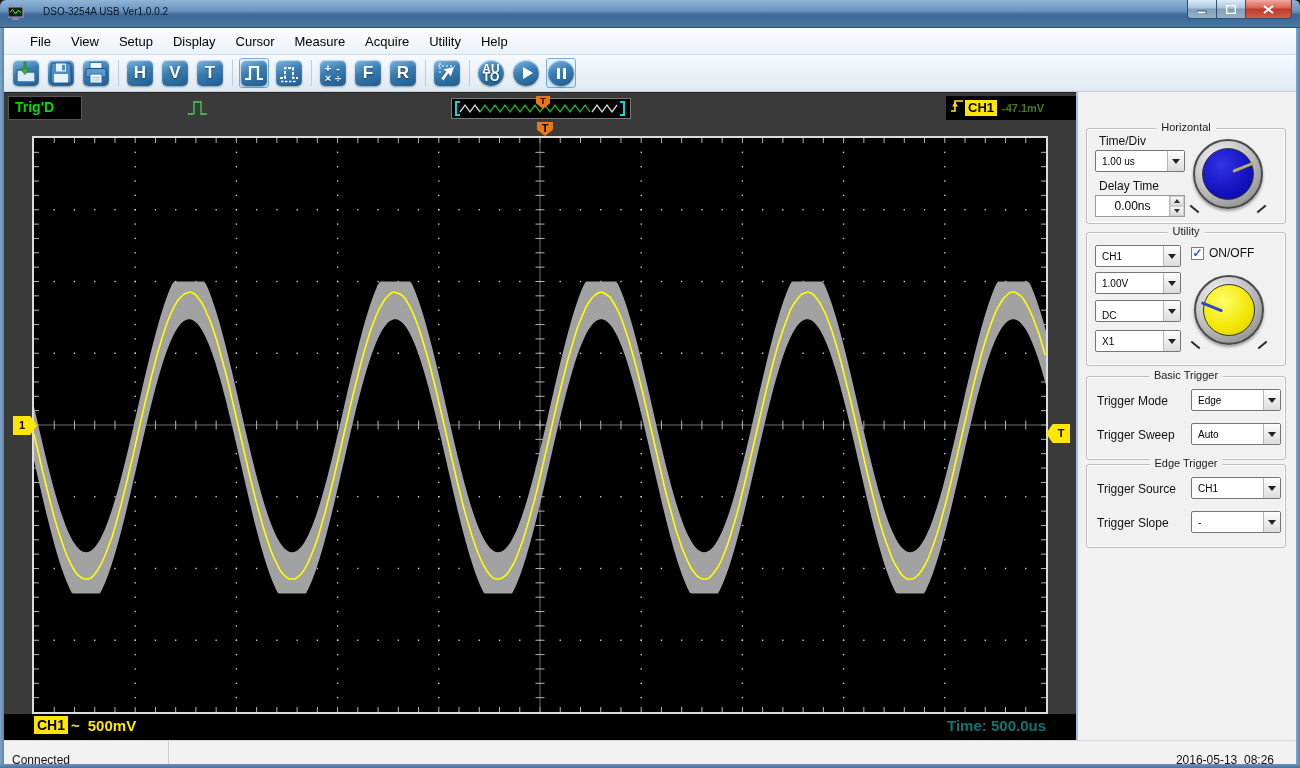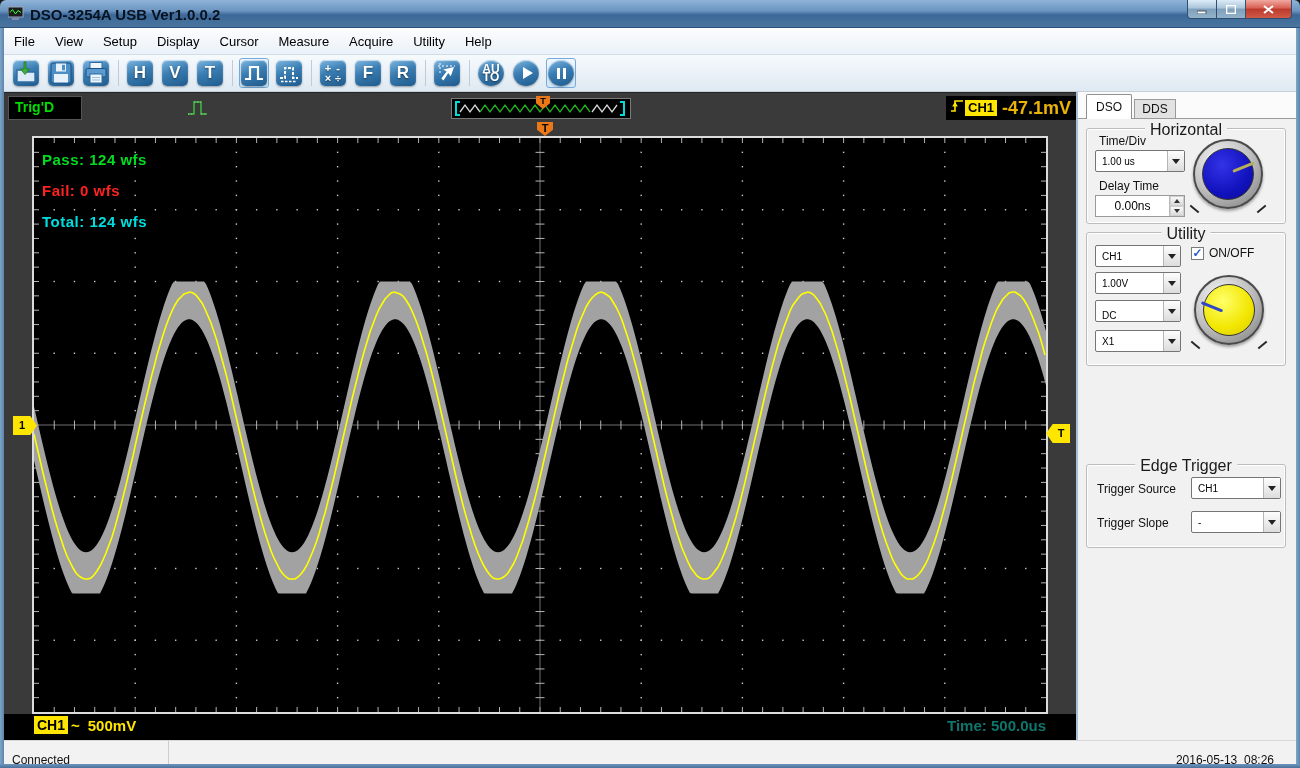--- a/index.html
+++ b/index.html
@@ -5,34 +5,34 @@
   * { margin:0; padding:0; box-sizing:border-box; }
   html,body { width:1300px; height:768px; overflow:hidden; background:#1a1a1a;
               font-family:"Liberation Sans", sans-serif; }
   .win { position:absolute; left:0; top:0; width:1300px; height:768px; }
 
   
   .titlebar { position:absolute; left:0; top:0; width:1300px; height:28px;
     background:linear-gradient(180deg,#8fb4d8 0%,#6b94c0 40%,#3c6899 55%,#49759f 100%);
     border-radius:6px 6px 0 0; border-bottom:1px solid #2a4f78; }
   .app-icon { position:absolute; left:8px; top:6px; }
-  .title { position:absolute; left:30px; top:6px; font-size:15px; color:#06121f;font-weight:bold; }
+  .title { position:absolute; left:43px; top:6px; font-size:10px; color:#06121f; }
   .wincontrols { position:absolute; right:8px; top:0; display:flex; }
   .wc { height:19px; display:flex; align-items:center; justify-content:center;
         border:1px solid #2f4f72; border-top:none; }
   .wc.min { width:30px; border-radius:0 0 0 4px;
     background:linear-gradient(#dcebf7,#aac4da 45%,#7f9fba 50%,#93b2c9); }
   .wc.max { width:29px; border-left:none;
     background:linear-gradient(#dcebf7,#aac4da 45%,#7f9fba 50%,#93b2c9); }
   .wc.close { width:46px; border-left:none; border-radius:0 0 4px 0;
     background:linear-gradient(#f0a8a0,#d95f52 45%,#bc3a2d 50%,#cf5a47); }
 
   .menubar { position:absolute; left:4px; top:28px; width:1292px; height:27px;
     background:linear-gradient(#fcfdfe,#eaf1f8); border-bottom:1px solid #d4dce4;
-    display:flex; align-items:center; padding-left:0; }
+    display:flex; align-items:center; padding-left:16px; }
   .menu-item { font-size:13px; color:#000; padding:4px 10px; cursor:default; }
 
   .toolbar { position:absolute; left:4px; top:55px; width:1292px; height:37px;
     background:linear-gradient(#f6fafd,#dfe9f2); border-bottom:1px solid #c4cfd9;
     display:flex; align-items:center; padding-left:7px; }
   .tool { width:30px; height:30px; margin-right:5px; display:flex; align-items:center;
           justify-content:center; border:1px solid transparent; border-radius:3px; }
   .tool.sel { border:1px solid #75abdc; background:linear-gradient(#eff7fd,#cfe6f6); }
   .tool-sep { width:1px; height:26px; background:#bfccd8; margin:0 6px 0 2px; }
   .tile { width:26px; height:26px; border-radius:5px; color:#fff; font-weight:bold;
@@ -55,21 +55,21 @@
   .pulseglyph { position:absolute; left:182px; top:4px; }
   .preview { position:absolute; left:447px; top:5px; width:180px; height:21px;
     background:#000; border:1px solid #7a7a7a; }
   .ptmark { position:absolute; left:532px; top:3px; width:14px; height:13px;
     background:#e87818; clip-path:polygon(0 0,100% 0,100% 55%,50% 100%,0 55%);
     color:#000; font-weight:bold; font-size:9px; text-align:center; line-height:11px; z-index:3; }
   .readout { position:absolute; left:942px; top:3px; width:132px; height:24px;
     background:#000; display:flex; align-items:center; padding-left:4px; }
   .chip { background:#ffe600; color:#000; font-weight:bold; font-size:13px;
     padding:0 3px; line-height:16px; }
-  .rdval { color:#eab308; font-weight:bold; font-size:18px; margin-left:5px; }
+  .rdval { color:#4d7c0f; font-weight:bold; font-size:11px; margin-left:5px; }
 
   
   .scoperegion { position:absolute; left:4px; top:122px; width:1072px; height:618px;
     background:#3a3a3a; }
   .display { position:absolute; left:28px; top:14px; width:1016px; height:578px;
     background:#000; border:2px solid #dcdcdc; }
   .passfail { position:absolute; left:8px; top:6px; }
   .pf { font-size:15px; font-weight:bold; line-height:31px; letter-spacing:.5px; }
   .pf.pass { color:#00dd22; } .pf.fail { color:#ff2222; } .pf.total { color:#00dddd; }
   .marker { position:absolute; color:#000; font-weight:bold; font-size:11px;
@@ -100,21 +100,21 @@
     background:#fbfbfb; border-bottom:1px solid #9a9a9a; }
   .tab { position:absolute; font-size:12px; text-align:center; color:#111; }
   .tab.active { left:8px; top:2px; width:46px; height:25px; background:#fff;
     border:1px solid #8f8f8f; border-bottom:none; border-radius:2px 2px 0 0;
     line-height:24px; z-index:2; }
   .tab.idle { left:56px; top:7px; width:42px; height:20px; background:#e2e2e2;
     border:1px solid #9a9a9a; line-height:18px; }
   .group { position:absolute; border:1px solid #bcbcbc; border-radius:3px;
     box-shadow:inset 0 0 0 1px #fff; }
   .legend { position:absolute; top:-8px; left:50%; transform:translateX(-50%);
-    background:#f1f1f1; padding:0 5px; font-size:16px; color:#1a1a1a; white-space:nowrap; }
+    background:#f1f1f1; padding:0 5px; font-size:11px; color:#1a1a1a; white-space:nowrap; }
   .lbl { position:absolute; font-size:12px; color:#111; white-space:nowrap; }
   .combo { position:absolute; height:22px; background:#fff; border:1px solid #757575;
     border-radius:2px; display:flex; align-items:center; font-size:10px; }
   .combo .val { flex:1; padding-left:6px; color:#000; }
   .combo .cbtn { width:17px; height:100%; border-left:1px solid #b5b5b5;
     background:linear-gradient(#fdfdfd,#dcdcdc); display:flex; align-items:center;
     justify-content:center; }
   .combo .cbtn::after { content:''; border:4px solid transparent;
     border-top:5px solid #222; margin-top:5px; }
   .spin { position:absolute; height:22px; background:#fff; border:1px solid #9a9a9a;
@@ -1229,46 +1229,37 @@
           <line x1="870.32" y1="282.5" x2="870.32" y2="291.5" stroke="#b4b4b4"></line>
           <line x1="890.5600000000001" y1="282.5" x2="890.5600000000001" y2="291.5" stroke="#b4b4b4"></line>
           <line x1="910.8000000000001" y1="282.5" x2="910.8000000000001" y2="291.5" stroke="#b4b4b4"></line>
           <line x1="931.0400000000001" y1="282.5" x2="931.0400000000001" y2="291.5" stroke="#b4b4b4"></line>
           <line x1="951.2800000000001" y1="282.5" x2="951.2800000000001" y2="291.5" stroke="#b4b4b4"></line>
           <line x1="971.5200000000001" y1="282.5" x2="971.5200000000001" y2="291.5" stroke="#b4b4b4"></line>
           <line x1="991.7600000000001" y1="282.5" x2="991.7600000000001" y2="291.5" stroke="#b4b4b4"></line>
           <polygon points="0,268.6 2,277.3 4,286.0 6,294.7 8,303.3 10,311.8 12,320.1 14,328.2 16,336.1 18,343.8 20,351.2 22,358.2 24,365.0 26,371.4 28,377.5 30,383.1 32,388.4 34,393.2 36,397.5 38,401.4 40,404.8 42,407.6 44,410.0 46,411.9 48,413.2 50,414.0 52,414.3 54,414.0 56,413.2 58,411.9 60,410.1 62,407.7 64,404.8 66,401.4 68,397.6 70,393.2 72,388.5 74,383.2 76,377.6 78,371.5 80,365.1 82,358.4 84,351.3 86,343.9 88,336.2 90,328.3 92,320.2 94,311.9 96,303.4 98,294.9 100,286.2 102,277.5 104,268.7 106,260.0 108,251.3 110,242.6 112,234.1 114,225.7 116,217.5 118,209.5 120,201.7 122,194.2 124,186.9 126,180.0 128,173.4 130,167.1 132,161.3 134,155.8 136,150.8 138,146.2 140,143.5 142,143.5 144,143.5 146,143.5 148,143.5 150,143.5 152,143.5 154,143.5 156,143.5 158,143.5 160,143.5 162,143.5 164,143.5 166,143.5 168,143.5 170,143.5 172,146.1 174,150.6 176,155.6 178,161.0 180,166.9 182,173.1 184,179.7 186,186.6 188,193.9 190,201.4 192,209.2 194,217.2 196,225.4 198,233.8 200,242.3 202,250.9 204,259.6 206,268.4 208,277.1 210,285.9 212,294.5 214,303.1 216,311.6 218,319.9 220,328.0 222,335.9 224,343.6 226,351.0 228,358.1 230,364.9 232,371.3 234,377.4 236,383.0 238,388.3 240,393.1 242,397.4 244,401.3 246,404.7 248,407.6 250,410.0 252,411.8 254,413.2 256,414.0 258,414.3 260,414.0 262,413.2 264,411.9 266,410.1 268,407.7 270,404.9 272,401.5 274,397.7 276,393.3 278,388.6 280,383.3 282,377.7 284,371.7 286,365.3 288,358.5 290,351.4 292,344.0 294,336.4 296,328.5 298,320.4 300,312.1 302,303.6 304,295.0 306,286.4 308,277.7 310,268.9 312,260.2 314,251.5 316,242.8 318,234.3 320,225.9 322,217.7 324,209.7 326,201.9 328,194.3 330,187.1 332,180.1 334,173.5 336,167.3 338,161.4 340,155.9 342,150.9 344,146.3 346,143.5 348,143.5 350,143.5 352,143.5 354,143.5 356,143.5 358,143.5 360,143.5 362,143.5 364,143.5 366,143.5 368,143.5 370,143.5 372,143.5 374,143.5 376,143.5 378,146.0 380,150.5 382,155.5 384,160.9 386,166.8 388,173.0 390,179.6 392,186.5 394,193.7 396,201.2 398,209.0 400,217.0 402,225.2 404,233.6 406,242.1 408,250.8 410,259.5 412,268.2 414,276.9 416,285.7 418,294.3 420,302.9 422,311.4 424,319.7 426,327.8 428,335.8 430,343.4 432,350.8 434,357.9 436,364.7 438,371.2 440,377.2 442,382.9 444,388.2 446,393.0 448,397.3 450,401.2 452,404.6 454,407.5 456,409.9 458,411.8 460,413.2 462,414.0 464,414.3 466,414.0 468,413.3 470,412.0 472,410.1 474,407.8 476,404.9 478,401.6 480,397.8 482,393.4 484,388.7 486,383.5 488,377.8 490,371.8 492,365.4 494,358.7 496,351.6 498,344.2 500,336.6 502,328.7 504,320.6 506,312.3 508,303.8 510,295.2 512,286.6 514,277.8 516,269.1 518,260.4 520,251.6 522,243.0 524,234.5 526,226.1 528,217.9 530,209.8 532,202.0 534,194.5 536,187.2 538,180.3 540,173.6 542,167.4 544,161.5 546,156.0 548,151.0 550,146.4 552,143.5 554,143.5 556,143.5 558,143.5 560,143.5 562,143.5 564,143.5 566,143.5 568,143.5 570,143.5 572,143.5 574,143.5 576,143.5 578,143.5 580,143.5 582,143.5 584,145.9 586,150.4 588,155.4 590,160.8 592,166.6 594,172.8 596,179.4 598,186.3 600,193.6 602,201.1 604,208.8 606,216.8 608,225.1 610,233.4 612,241.9 614,250.6 616,259.3 618,268.0 620,276.8 622,285.5 624,294.2 626,302.7 628,311.2 630,319.5 632,327.7 634,335.6 636,343.3 638,350.7 640,357.8 642,364.6 644,371.0 646,377.1 648,382.8 650,388.0 652,392.9 654,397.2 656,401.1 658,404.6 660,407.5 662,409.9 664,411.8 666,413.1 668,414.0 670,414.3 672,414.1 674,413.3 676,412.0 678,410.2 680,407.9 682,405.0 684,401.7 686,397.8 688,393.5 690,388.8 692,383.6 694,378.0 696,372.0 698,365.6 700,358.8 702,351.7 704,344.4 706,336.7 708,328.8 710,320.7 712,312.4 714,304.0 716,295.4 718,286.8 720,278.0 722,269.3 724,260.5 726,251.8 728,243.2 730,234.7 732,226.3 734,218.0 736,210.0 738,202.2 740,194.6 742,187.4 744,180.4 746,173.8 748,167.5 750,161.6 752,156.2 754,151.1 756,146.5 758,143.5 760,143.5 762,143.5 764,143.5 766,143.5 768,143.5 770,143.5 772,143.5 774,143.5 776,143.5 778,143.5 780,143.5 782,143.5 784,143.5 786,143.5 788,143.5 790,145.8 792,150.3 794,155.3 796,160.7 798,166.5 800,172.7 802,179.3 804,186.2 806,193.4 808,200.9 810,208.7 812,216.7 814,224.9 816,233.2 818,241.8 820,250.4 822,259.1 824,267.8 826,276.6 828,285.3 830,294.0 832,302.6 834,311.0 836,319.3 838,327.5 840,335.4 842,343.1 844,350.5 846,357.6 848,364.4 850,370.9 852,377.0 854,382.7 856,387.9 858,392.8 860,397.1 862,401.1 864,404.5 866,407.4 868,409.8 870,411.7 872,413.1 874,414.0 876,414.3 878,414.1 880,413.3 882,412.0 884,410.2 886,407.9 888,405.1 890,401.7 892,397.9 894,393.6 896,388.9 898,383.7 900,378.1 902,372.1 904,365.7 906,359.0 908,351.9 910,344.5 912,336.9 914,329.0 916,320.9 918,312.6 920,304.2 922,295.6 924,286.9 926,278.2 928,269.5 930,260.7 932,252.0 934,243.4 936,234.9 938,226.5 940,218.2 942,210.2 944,202.4 946,194.8 948,187.5 950,180.6 952,173.9 954,167.6 956,161.8 958,156.3 960,151.2 962,146.6 964,143.5 966,143.5 968,143.5 970,143.5 972,143.5 974,143.5 976,143.5 978,143.5 980,143.5 982,143.5 984,143.5 986,143.5 988,143.5 990,143.5 992,143.5 994,143.5 996,145.7 998,150.2 1000,155.2 1002,160.6 1004,166.4 1006,172.6 1008,179.1 1010,186.0 1012,193.2 1012,247.2 1010,240.0 1008,233.1 1006,226.5 1004,220.3 1002,214.5 1000,209.1 998,204.2 996,199.6 994,195.6 992,192.0 990,188.9 988,186.4 986,184.3 984,182.8 982,181.8 980,181.3 978,181.3 976,181.9 974,183.0 972,184.7 970,186.9 968,189.5 966,192.7 964,196.4 962,200.6 960,205.2 958,210.2 956,215.7 954,221.6 952,227.9 950,234.5 948,241.5 946,248.8 944,256.3 942,264.1 940,272.2 938,280.4 936,288.8 934,297.3 932,306.0 930,314.7 928,323.4 926,332.2 924,340.9 922,349.6 920,358.1 918,366.6 916,374.9 914,383.0 912,390.8 910,398.5 908,405.9 906,412.9 904,419.7 902,426.0 900,432.0 898,437.7 896,442.8 894,447.6 892,451.9 890,455.6 888,455.6 886,455.6 884,455.6 882,455.6 880,455.6 878,455.6 876,455.6 874,455.6 872,455.6 870,455.6 868,455.6 866,455.6 864,455.6 862,455.0 860,451.1 858,446.7 856,441.9 854,436.6 852,430.9 850,424.9 848,418.4 846,411.6 844,404.5 842,397.1 840,389.4 838,381.4 836,373.3 834,365.0 832,356.5 830,347.9 828,339.2 826,330.5 824,321.8 822,313.0 820,304.3 818,295.7 816,287.2 814,278.8 812,270.6 810,262.6 808,254.9 806,247.4 804,240.1 802,233.2 800,226.7 798,220.5 796,214.6 794,209.2 792,204.3 790,199.7 788,195.7 786,192.1 784,189.0 782,186.4 780,184.3 778,182.8 776,181.8 774,181.3 772,181.3 770,181.9 768,183.0 766,184.7 764,186.8 762,189.5 760,192.7 758,196.3 756,200.5 754,205.1 752,210.1 750,215.6 748,221.5 746,227.7 744,234.4 742,241.3 740,248.6 738,256.1 736,264.0 734,272.0 732,280.2 730,288.6 728,297.2 726,305.8 724,314.5 722,323.2 720,332.0 718,340.7 716,349.4 714,357.9 712,366.4 710,374.7 708,382.8 706,390.7 704,398.3 702,405.7 700,412.8 698,419.5 696,425.9 694,431.9 692,437.5 690,442.7 688,447.5 686,451.8 684,455.6 682,455.6 680,455.6 678,455.6 676,455.6 674,455.6 672,455.6 670,455.6 668,455.6 666,455.6 664,455.6 662,455.6 660,455.6 658,455.6 656,455.1 654,451.2 652,446.8 650,442.0 648,436.7 646,431.1 644,425.0 642,418.5 640,411.8 638,404.6 636,397.2 634,389.5 632,381.6 630,373.5 628,365.2 626,356.7 624,348.1 622,339.4 620,330.7 618,322.0 616,313.2 614,304.5 612,295.9 610,287.4 608,279.0 606,270.8 604,262.8 602,255.0 600,247.5 598,240.3 596,233.4 594,226.8 592,220.6 590,214.8 588,209.3 586,204.4 584,199.8 582,195.8 580,192.2 578,189.1 576,186.5 574,184.4 572,182.8 570,181.8 568,181.3 566,181.3 564,181.9 562,183.0 560,184.6 558,186.8 556,189.4 554,192.6 552,196.2 550,200.4 548,205.0 546,210.0 544,215.5 542,221.3 540,227.6 538,234.2 536,241.2 534,248.4 532,256.0 530,263.8 528,271.8 526,280.0 524,288.4 522,297.0 520,305.6 518,314.3 516,323.1 514,331.8 512,340.5 510,349.2 508,357.8 506,366.2 504,374.5 502,382.6 500,390.5 498,398.2 496,405.5 494,412.6 492,419.4 490,425.8 488,431.8 486,437.4 484,442.6 482,447.4 480,451.7 478,455.5 476,455.6 474,455.6 472,455.6 470,455.6 468,455.6 466,455.6 464,455.6 462,455.6 460,455.6 458,455.6 456,455.6 454,455.6 452,455.6 450,455.2 448,451.3 446,446.9 444,442.1 442,436.9 440,431.2 438,425.1 436,418.7 434,411.9 432,404.8 430,397.4 428,389.7 426,381.8 424,373.7 422,365.3 420,356.9 418,348.3 416,339.6 414,330.9 412,322.1 410,313.4 408,304.7 406,296.1 404,287.6 402,279.2 400,271.0 398,263.0 396,255.2 394,247.7 392,240.4 390,233.5 388,226.9 386,220.7 384,214.9 382,209.5 380,204.5 378,199.9 376,195.8 374,192.2 372,189.1 370,186.5 368,184.4 366,182.9 364,181.8 362,181.3 360,181.3 358,181.9 356,183.0 354,184.6 352,186.7 350,189.4 348,192.5 346,196.2 344,200.3 342,204.9 340,209.9 338,215.3 336,221.2 334,227.5 332,234.1 330,241.0 328,248.3 326,255.8 324,263.6 322,271.6 320,279.9 318,288.3 316,296.8 314,305.4 312,314.1 310,322.9 308,331.6 306,340.3 304,349.0 302,357.6 300,366.0 298,374.3 296,382.4 294,390.3 292,398.0 290,405.4 288,412.5 286,419.2 284,425.6 282,431.7 280,437.3 278,442.5 276,447.3 274,451.6 272,455.5 270,455.6 268,455.6 266,455.6 264,455.6 262,455.6 260,455.6 258,455.6 256,455.6 254,455.6 252,455.6 250,455.6 248,455.6 246,455.6 244,455.3 242,451.4 240,447.0 238,442.2 236,437.0 234,431.3 232,425.3 230,418.8 228,412.1 226,405.0 224,397.6 222,389.9 220,382.0 218,373.8 216,365.5 214,357.1 212,348.5 210,339.8 208,331.1 206,322.3 204,313.6 202,304.9 200,296.3 198,287.8 196,279.4 194,271.2 192,263.1 190,255.4 188,247.8 186,240.6 184,233.7 182,227.1 180,220.8 178,215.0 176,209.6 174,204.6 172,200.0 170,195.9 168,192.3 166,189.2 164,186.6 162,184.5 160,182.9 158,181.8 156,181.3 154,181.3 152,181.9 150,182.9 148,184.5 146,186.7 144,189.3 142,192.4 140,196.1 138,200.2 136,204.8 134,209.8 132,215.2 130,221.1 128,227.3 126,233.9 124,240.9 122,248.1 120,255.7 118,263.4 116,271.5 114,279.7 112,288.1 110,296.6 108,305.2 106,313.9 104,322.7 102,331.4 100,340.1 98,348.8 96,357.4 94,365.8 92,374.2 90,382.3 88,390.2 86,397.8 84,405.2 82,412.3 80,419.1 78,425.5 76,431.5 74,437.2 72,442.4 70,447.2 68,451.5 66,455.4 64,455.6 62,455.6 60,455.6 58,455.6 56,455.6 54,455.6 52,455.6 50,455.6 48,455.6 46,455.6 44,455.6 42,455.6 40,455.6 38,455.3 36,451.5 34,447.1 32,442.3 30,437.1 28,431.4 26,425.4 24,419.0 22,412.2 20,405.1 18,397.7 16,390.0 14,382.1 12,374.0 10,365.7 8,357.2 6,348.7 4,340.0 2,331.3 0,322.5" fill="#a2a2a2"></polygon>
           <polyline points="0,296 3,309 6,322 9,335 12,347 15,359 18,371 21,382 24,392 27,401 30,410 33,418 36,424 39,430 42,435 45,438 48,440 51,441 54,441 57,440 60,437 63,433 66,428 69,422 72,415 75,407 78,399 81,389 84,378 87,367 90,355 93,343 96,330 99,318 102,304 105,291 108,278 111,265 114,253 117,240 120,229 123,217 126,207 129,197 132,188 135,180 138,173 141,167 144,162 147,159 150,156 153,155 156,154 159,155 162,157 165,161 168,165 171,171 174,178 177,185 180,194 183,203 186,214 189,225 192,236 195,248 198,261 201,274 204,287 207,300 210,313 213,326 216,339 219,351 222,363 225,374 228,385 231,395 234,404 237,413 240,420 243,426 246,432 249,436 252,439 255,441 258,441 261,441 264,439 267,436 270,432 273,427 276,420 279,413 282,405 285,396 288,385 291,375 294,363 297,351 300,339 303,326 306,313 309,300 312,287 315,274 318,261 321,249 324,237 327,225 330,214 333,204 336,194 339,186 342,178 345,171 348,166 351,161 354,158 357,155 360,154 363,155 366,156 369,158 372,162 375,167 378,173 381,180 384,188 387,197 390,207 393,217 396,228 399,240 402,252 405,265 408,278 411,291 414,304 417,317 420,330 423,343 426,355 429,367 432,378 435,388 438,398 441,407 444,415 447,422 450,428 453,433 456,437 459,440 462,441 465,441 468,440 471,438 474,435 477,430 480,425 483,418 486,410 489,402 492,392 495,382 498,371 501,360 504,348 507,335 510,322 513,309 516,296 519,283 522,270 525,257 528,245 531,233 534,221 537,211 540,201 543,191 546,183 549,176 552,169 555,164 558,160 561,157 564,155 567,154 570,155 573,157 576,159 579,164 582,169 585,175 588,182 591,191 594,200 597,210 600,221 603,232 606,244 609,256 612,269 615,282 618,295 621,308 624,321 627,334 630,347 633,359 636,370 639,381 642,392 645,401 648,410 651,417 654,424 657,430 660,434 663,438 666,440 669,441 672,441 675,440 678,437 681,433 684,429 687,423 690,416 693,408 696,399 699,389 702,379 705,368 708,356 711,344 714,331 717,318 720,305 723,292 726,279 729,266 732,253 735,241 738,229 741,218 744,207 747,198 750,189 753,181 756,173 759,167 762,163 765,159 768,156 771,155 774,154 777,155 780,157 783,161 786,165 789,171 792,177 795,185 798,193 801,203 804,213 807,224 810,236 813,248 816,260 819,273 822,286 825,299 828,312 831,325 834,338 837,350 840,362 843,374 846,385 849,395 852,404 855,412 858,420 861,426 864,431 867,436 870,439 873,441 876,441 879,441 882,439 885,436 888,432 891,427 894,421 897,413 900,405 903,396 906,386 909,375 912,364 915,352 918,340 921,327 924,314 927,301 930,288 933,275 936,262 939,249 942,237 945,226 948,214 951,204 954,195 957,186 960,178 963,171 966,166 969,161 972,158 975,155 978,154 981,154 984,156 987,158 990,162 993,167 996,173 999,180 1002,188 1005,196 1008,206 1011,217" fill="none" stroke="#ffff00" stroke-width="1.6"></polyline>
         </svg>
-      <div class="passfail">
-        <div class="pf pass">Pass: 124 wfs</div>
-        <div class="pf fail">Fail: 0 wfs</div>
-        <div class="pf total">Total: 124 wfs</div>
-      </div>
     </div>
     <div class="marker top"><span>T</span></div>
     <div class="marker left"><span>1</span></div>
     <div class="marker right"><span>T</span></div>
     <div class="bstrip">
       <div class="chinfo">
         <span class="chip">CH1</span>
         <span class="coupling">~</span>
         <span class="volts">500mV</span>
       </div>
       <div class="timeinfo">Time: 500.0us</div>
     </div>
   </div>
 
   <div class="vsep"></div>
 
   <div class="panel">
-    <div class="tabstrip">
-      <div class="tab active">DSO</div>
-      <div class="tab idle">DDS</div>
-    </div>
 
     <div class="group ghoriz">
       <span class="legend">Horizontal</span>
       <span class="lbl lbl1">Time/Div</span>
       <div class="combo">
         <span class="val">1.00 us</span>
           <span class="cbtn"></span>
       </div>
       <span class="lbl lbl2">Delay Time</span>
       <div class="spin">
@@ -1315,20 +1306,33 @@
         <div class="ring">
             <div class="face vface">
               <div class="ptr vptr"></div>
             </div>
           </div>
         <i class="ktick tl"></i>
           <i class="ktick tr"></i>
       </div>
     </div>
 
+    <div class="group gbasic">
+      <span class="legend">Basic Trigger</span>
+      <span class="lbl trigrow-lbl1">Trigger Mode</span>
+      <div class="combo trigrow-c1">
+        <span class="val">Edge</span>
+          <span class="cbtn"></span>
+      </div>
+      <span class="lbl trigrow-lbl2">Trigger Sweep</span>
+      <div class="combo trigrow-c2">
+        <span class="val">Auto</span>
+          <span class="cbtn"></span>
+      </div>
+    </div>
 
     <div class="group gedge">
       <span class="legend">Edge Trigger</span>
       <span class="lbl trigrow-lbl1">Trigger Source</span>
       <div class="combo trigrow-c1">
         <span class="val">CH1</span>
           <span class="cbtn"></span>
       </div>
       <span class="lbl trigrow-lbl2">Trigger Slope</span>
       <div class="combo trigrow-c2">

